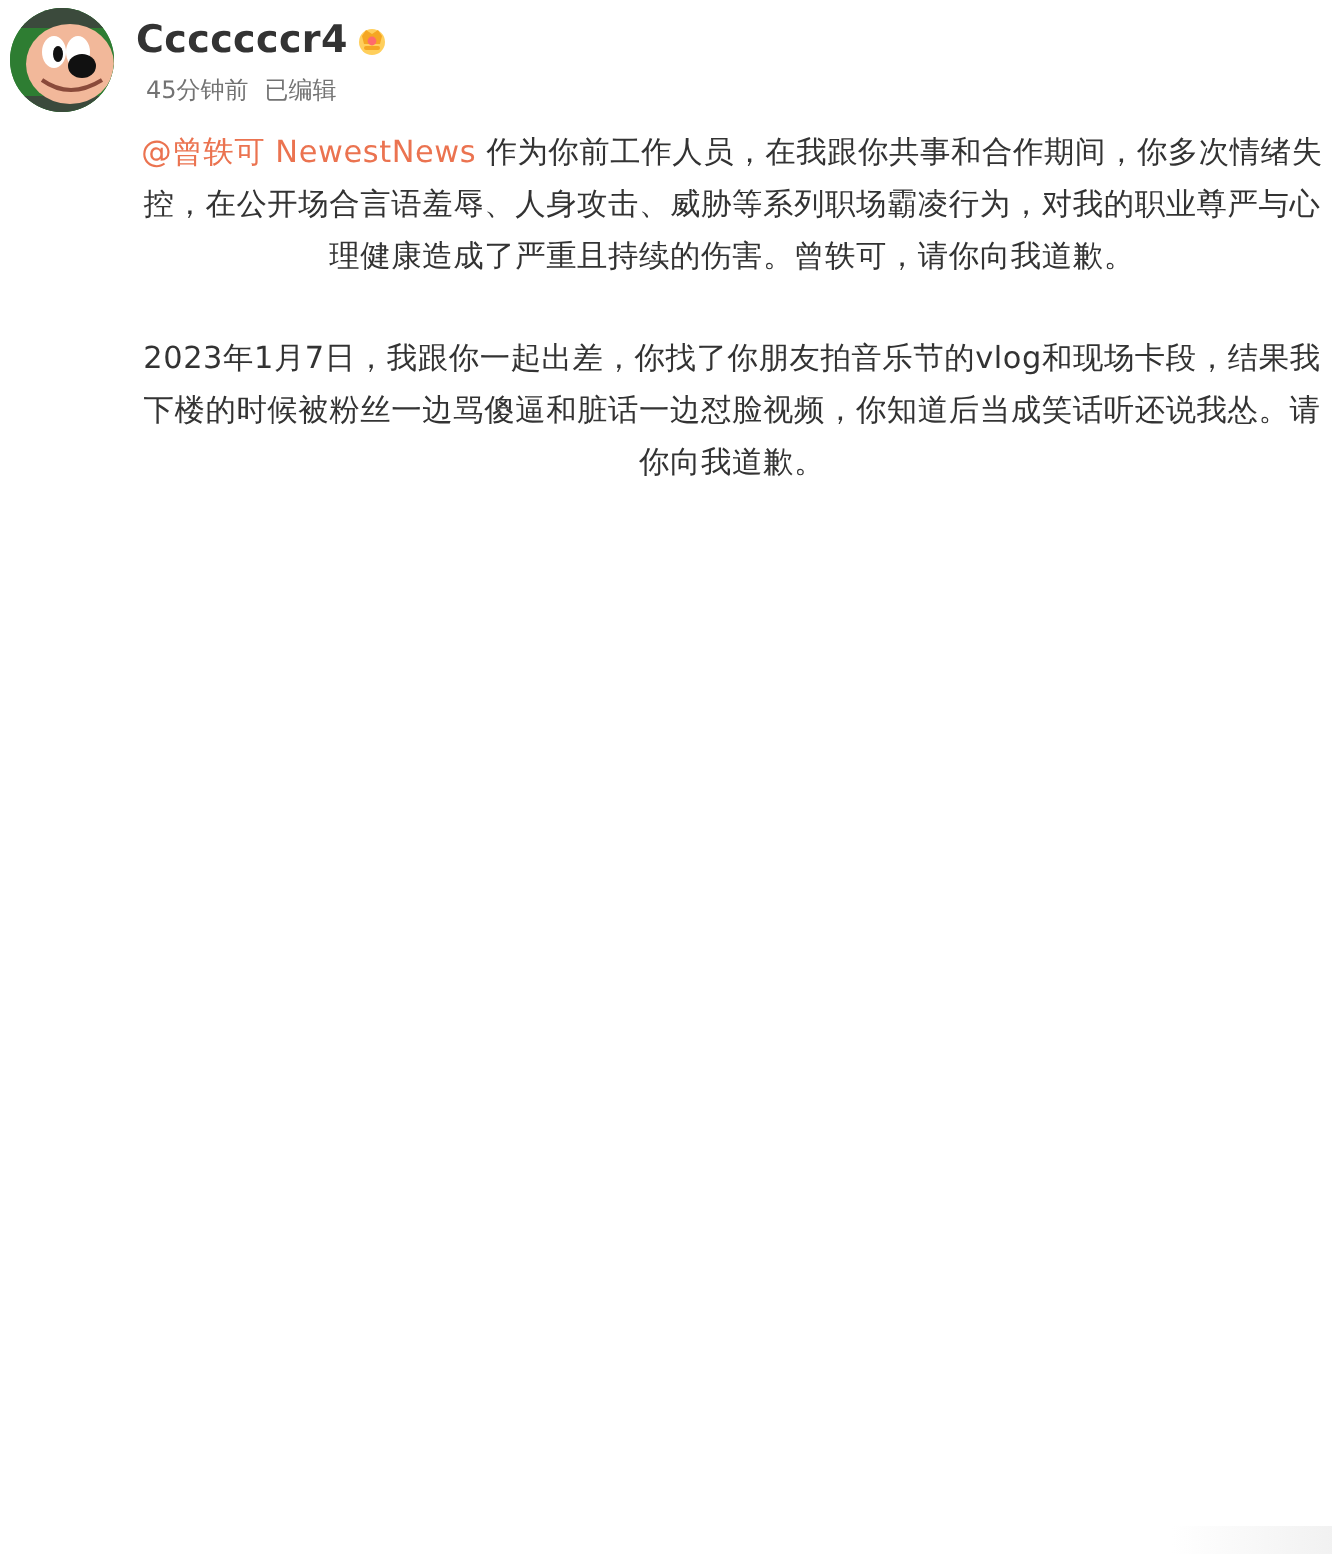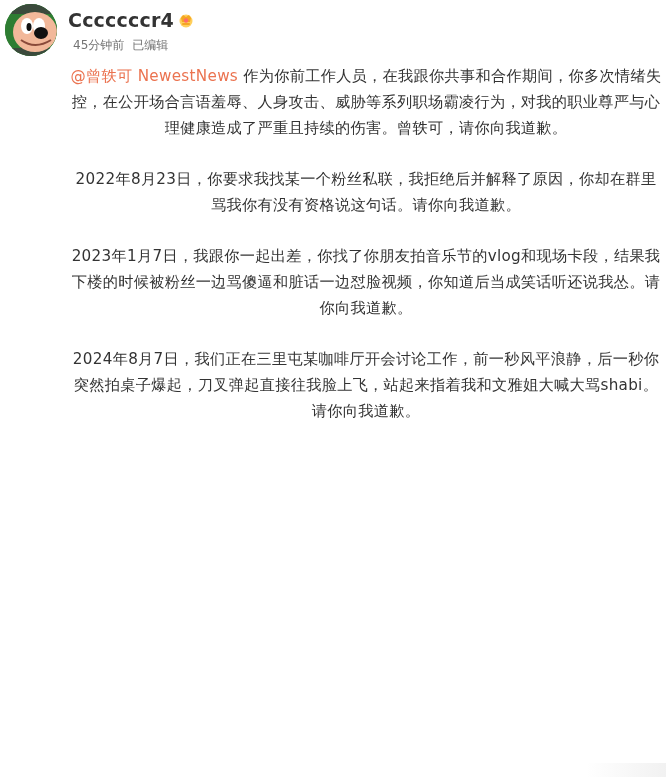--- a/index.html
+++ b/index.html
@@ -120,18 +120,16 @@
   </div>
 
   <div class="meta-row">
     <span>45分钟前</span>
     <span>已编辑</span>
   </div>
 </div>
 
 <div class="content">
   <p class="para"><span class="mention">@曾轶可 NewestNews</span><span> 作为你前工作人员，在我跟你共事和合作期间，你多次情绪失控，在公开场合言语羞辱、人身攻击、威胁等系列职场霸凌行为，对我的职业尊严与心理健康造成了严重且持续的伤害。曾轶可，请你向我道歉。</span></p>
-  <p class="para">2022年8月23日，你要求我找某一个粉丝私联，我拒绝后并解释了原因，你却在群里骂我你有没有资格说这句话。请你向我道歉。</p>
   <p class="para">2023年1月7日，我跟你一起出差，你找了你朋友拍音乐节的vlog和现场卡段，结果我下楼的时候被粉丝一边骂傻逼和脏话一边怼脸视频，你知道后当成笑话听还说我怂。请你向我道歉。</p>
-  <p class="para">2024年8月7日，我们正在三里屯某咖啡厅开会讨论工作，前一秒风平浪静，后一秒你突然拍桌子爆起，刀叉弹起直接往我脸上飞，站起来指着我和文雅姐大喊大骂shabi。请你向我道歉。</p>
 </div>
 
 <div class="fade-mark"></div>
 
 </body></html>

